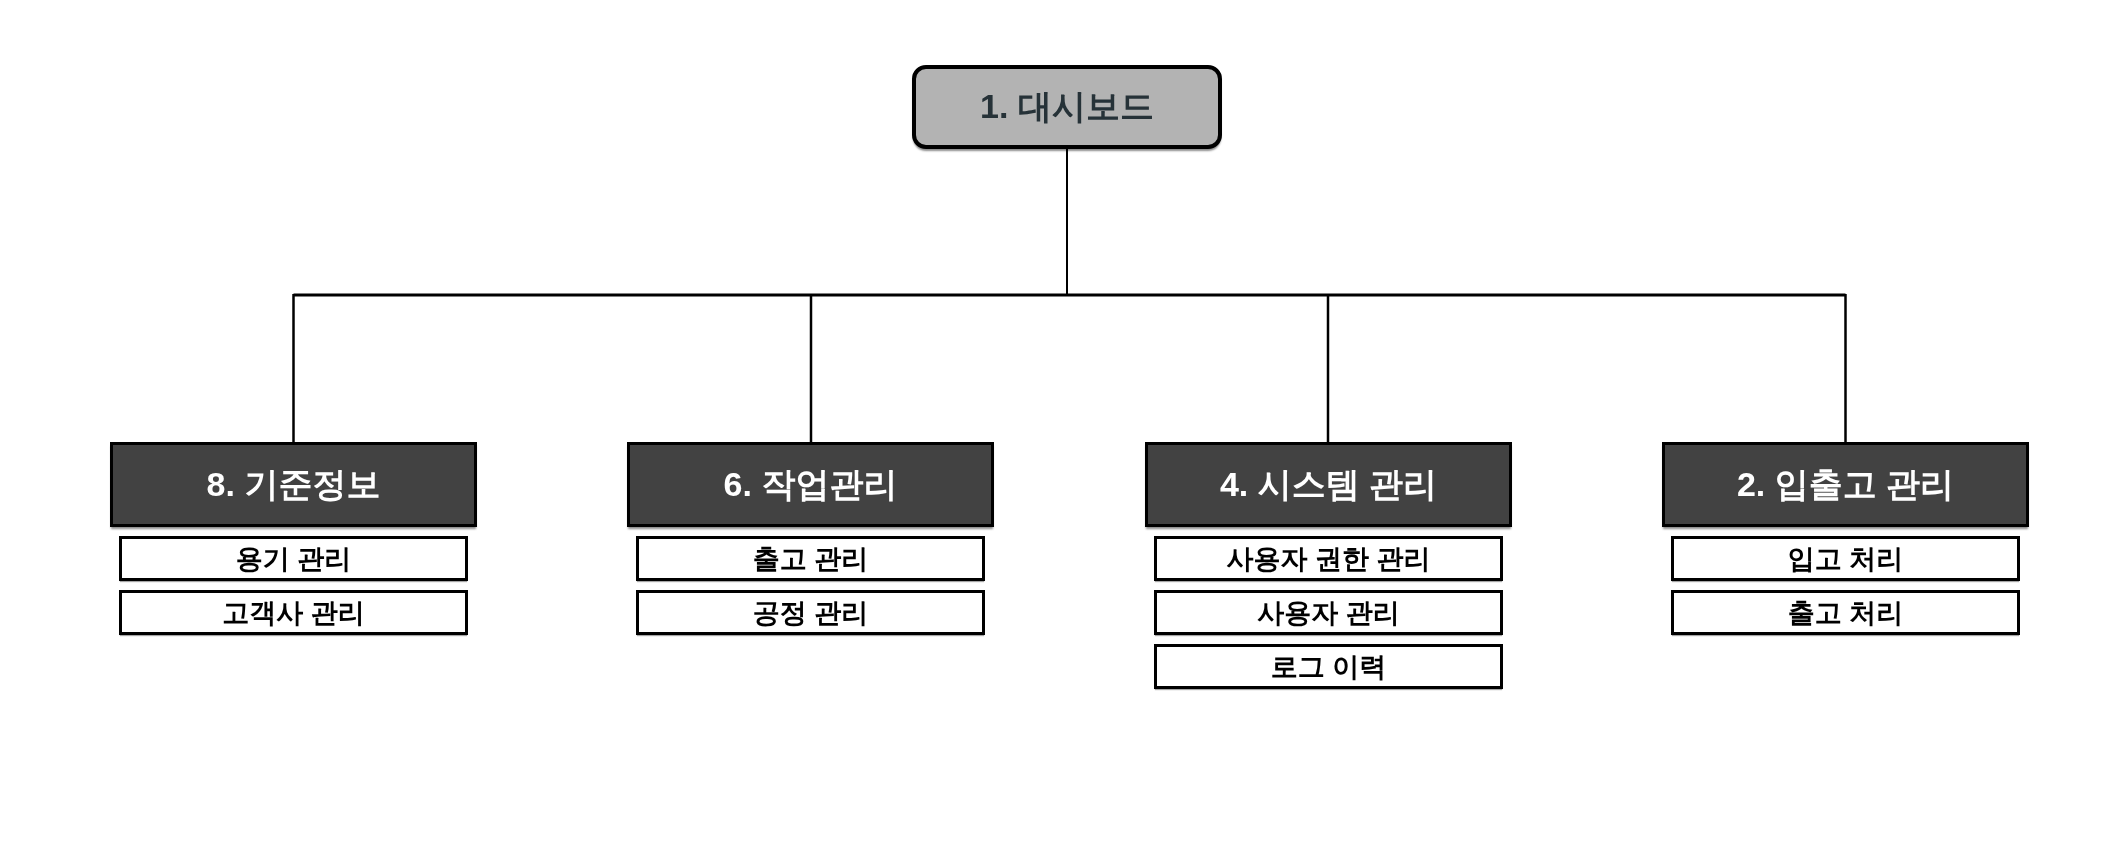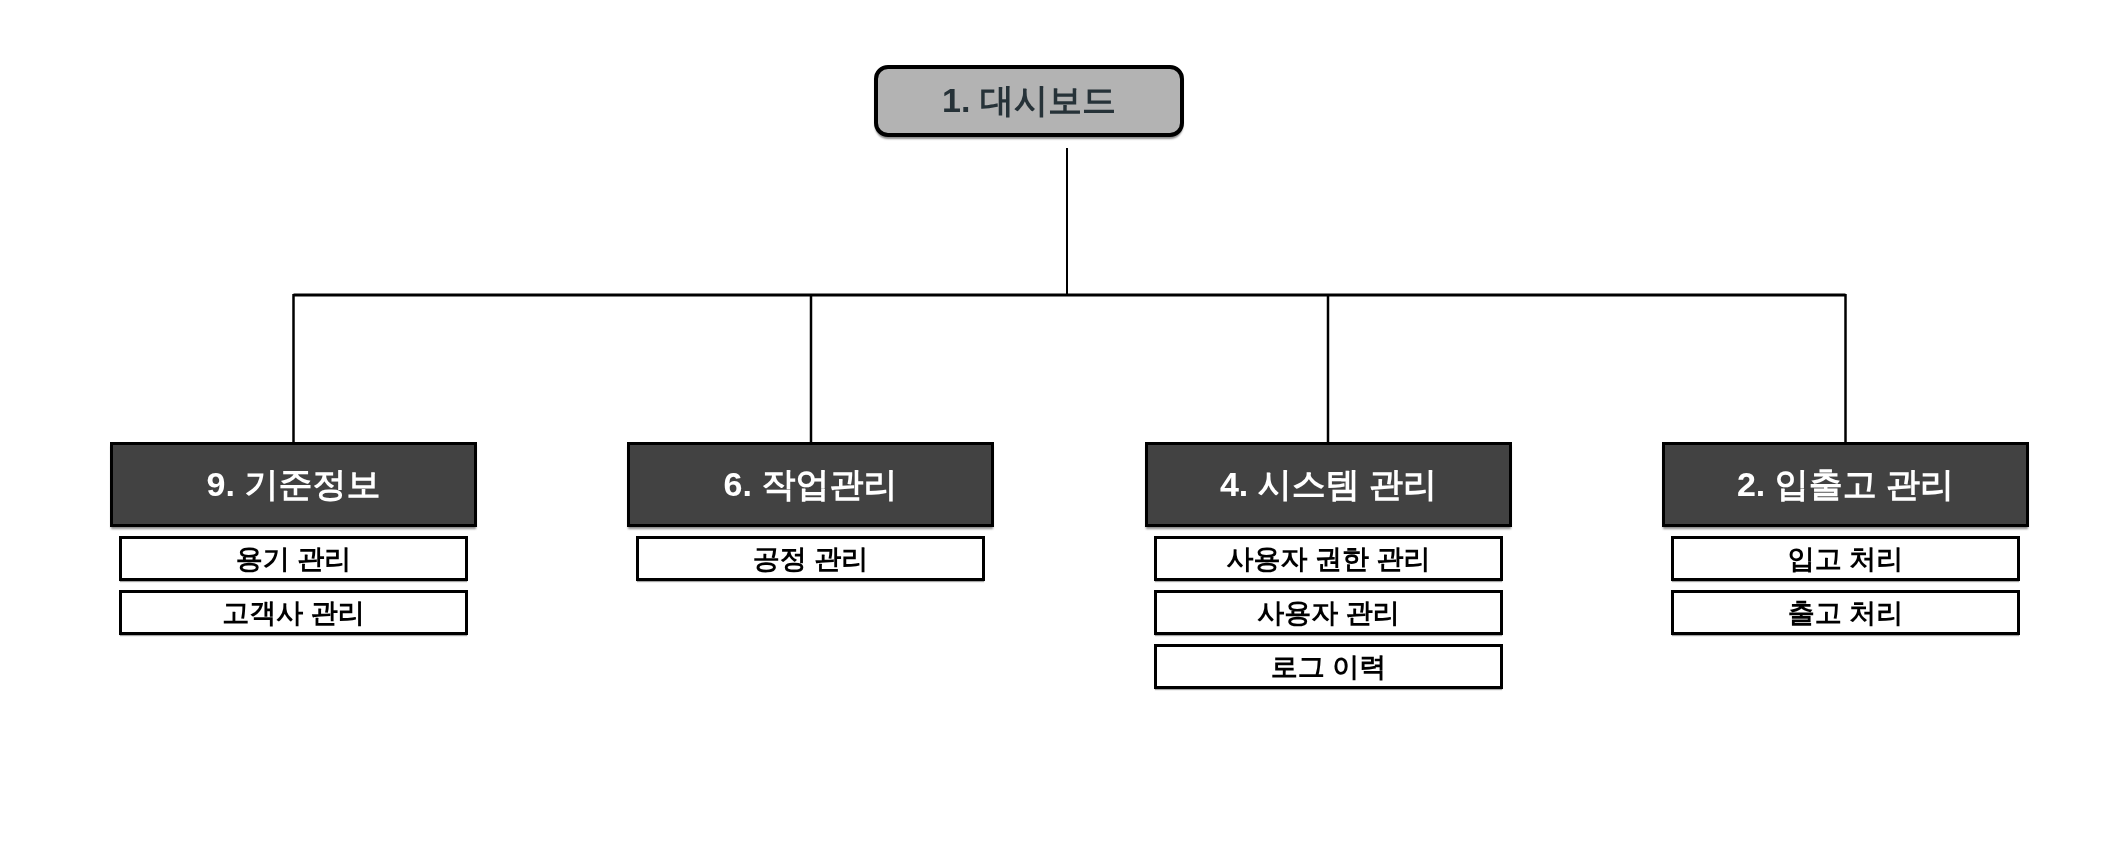--- a/index.html
+++ b/index.html
@@ -27,24 +27,24 @@
     position: absolute;
     box-sizing: border-box;
     display: flex;
     align-items: center;
     justify-content: center;
     font-weight: bold;
     text-align: center;
     white-space: nowrap;
   }
   .root-node {
-    left: 874px;
+    left: 912px;
     top: 65px;
     width: 310px;
-    height: 72px;
+    height: 84px;
     background: var(--root-fill, #b3b3b3);
     color: var(--root-text, #263238);
     border: 4px solid var(--line, #000000);
     border-radius: 14px;
     font-size: 34px;
     box-shadow: 0 3px 2px -1px rgba(0,0,0,0.45);
     text-align: right;
   }
   .section-col {
     position: absolute;
@@ -101,27 +101,28 @@
 
     <line x1="293.5" y1="294" x2="293.5" y2="443" stroke="#000000" stroke-width="2.5"></line>
     <line x1="811" y1="294" x2="811" y2="443" stroke="#000000" stroke-width="2.5"></line>
     <line x1="1328" y1="294" x2="1328" y2="443" stroke="#000000" stroke-width="2.5"></line>
     <line x1="1845.5" y1="294" x2="1845.5" y2="443" stroke="#000000" stroke-width="2.5"></line>
   </svg>
 
   <div class="node root-node">1. 대시보드</div>
 
   <div class="section-col col-0">
-    <div class="section-header">9. 기준정보</div>
+    <div class="section-header">8. 기준정보</div>
     <div class="child-node">용기 관리</div>
     <div class="child-node">고객사 관리</div>
   </div>
 
   <div class="section-col col-1">
     <div class="section-header">6. 작업관리</div>
+    <div class="child-node">출고 관리</div>
     <div class="child-node">공정 관리</div>
   </div>
 
   <div class="section-col col-2">
     <div class="section-header">4. 시스템 관리</div>
     <div class="child-node">사용자 권한 관리</div>
     <div class="child-node">사용자 관리</div>
     <div class="child-node">로그 이력</div>
   </div>
 

